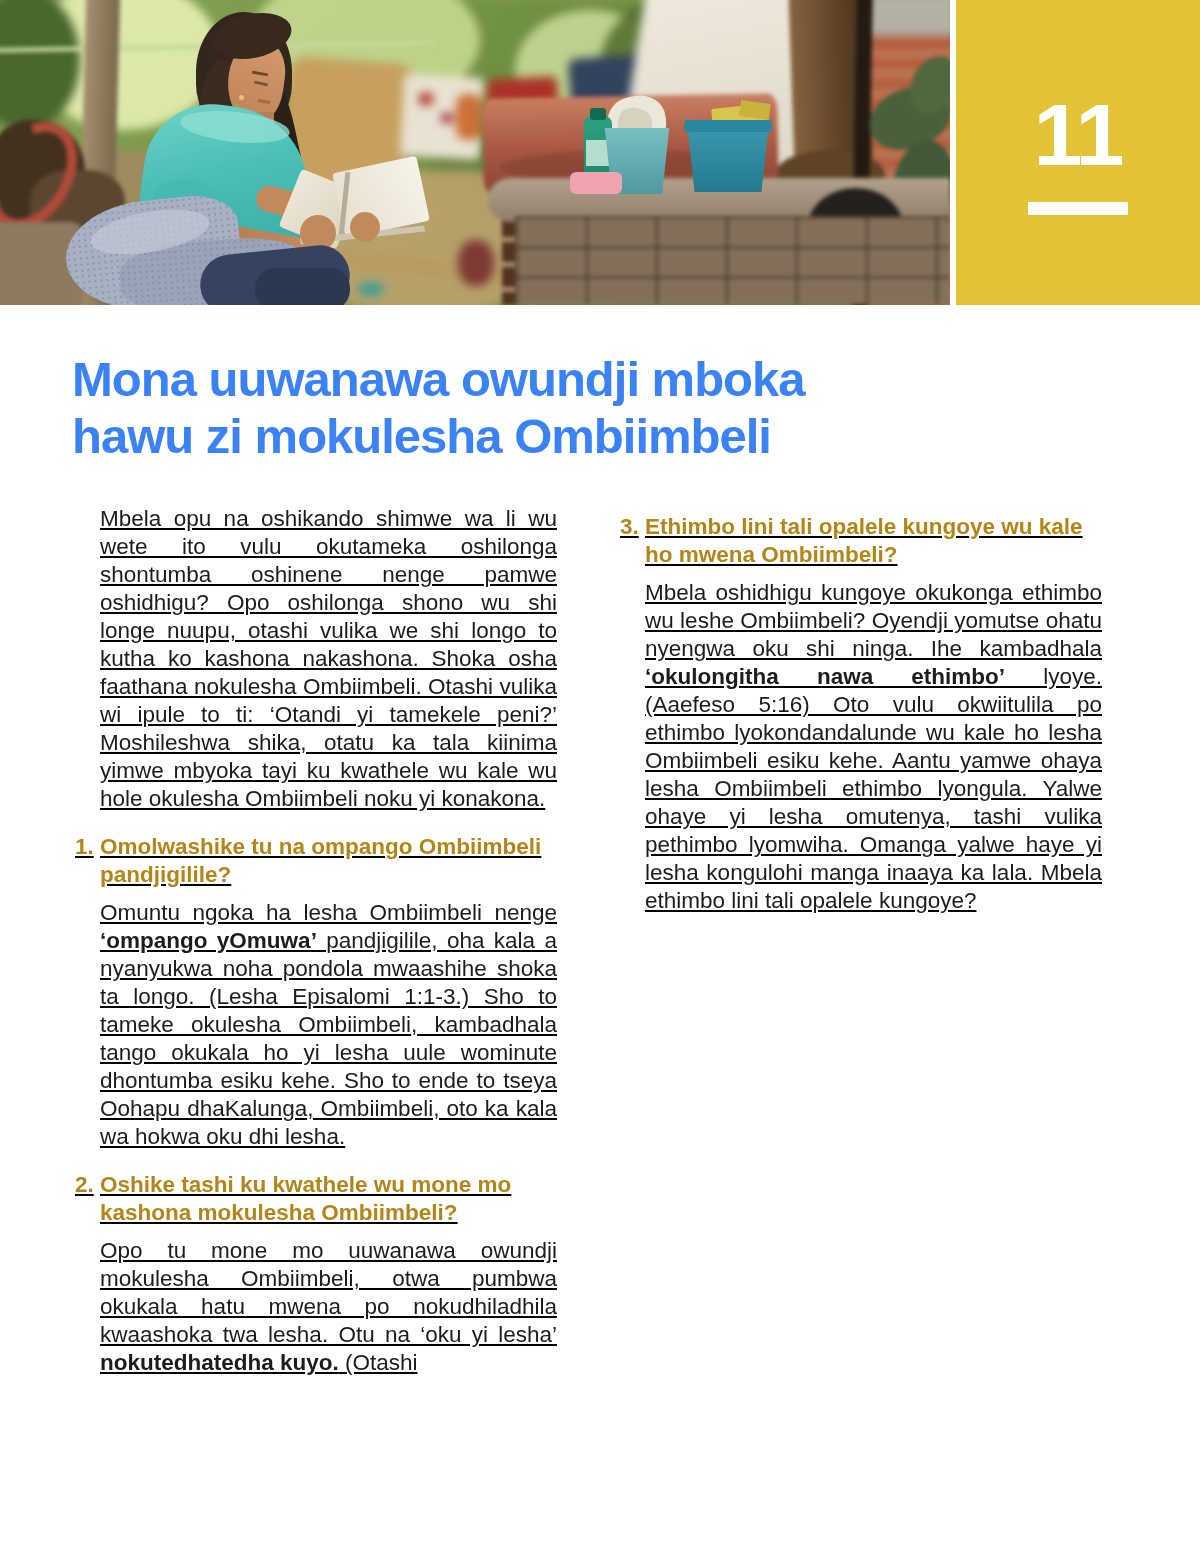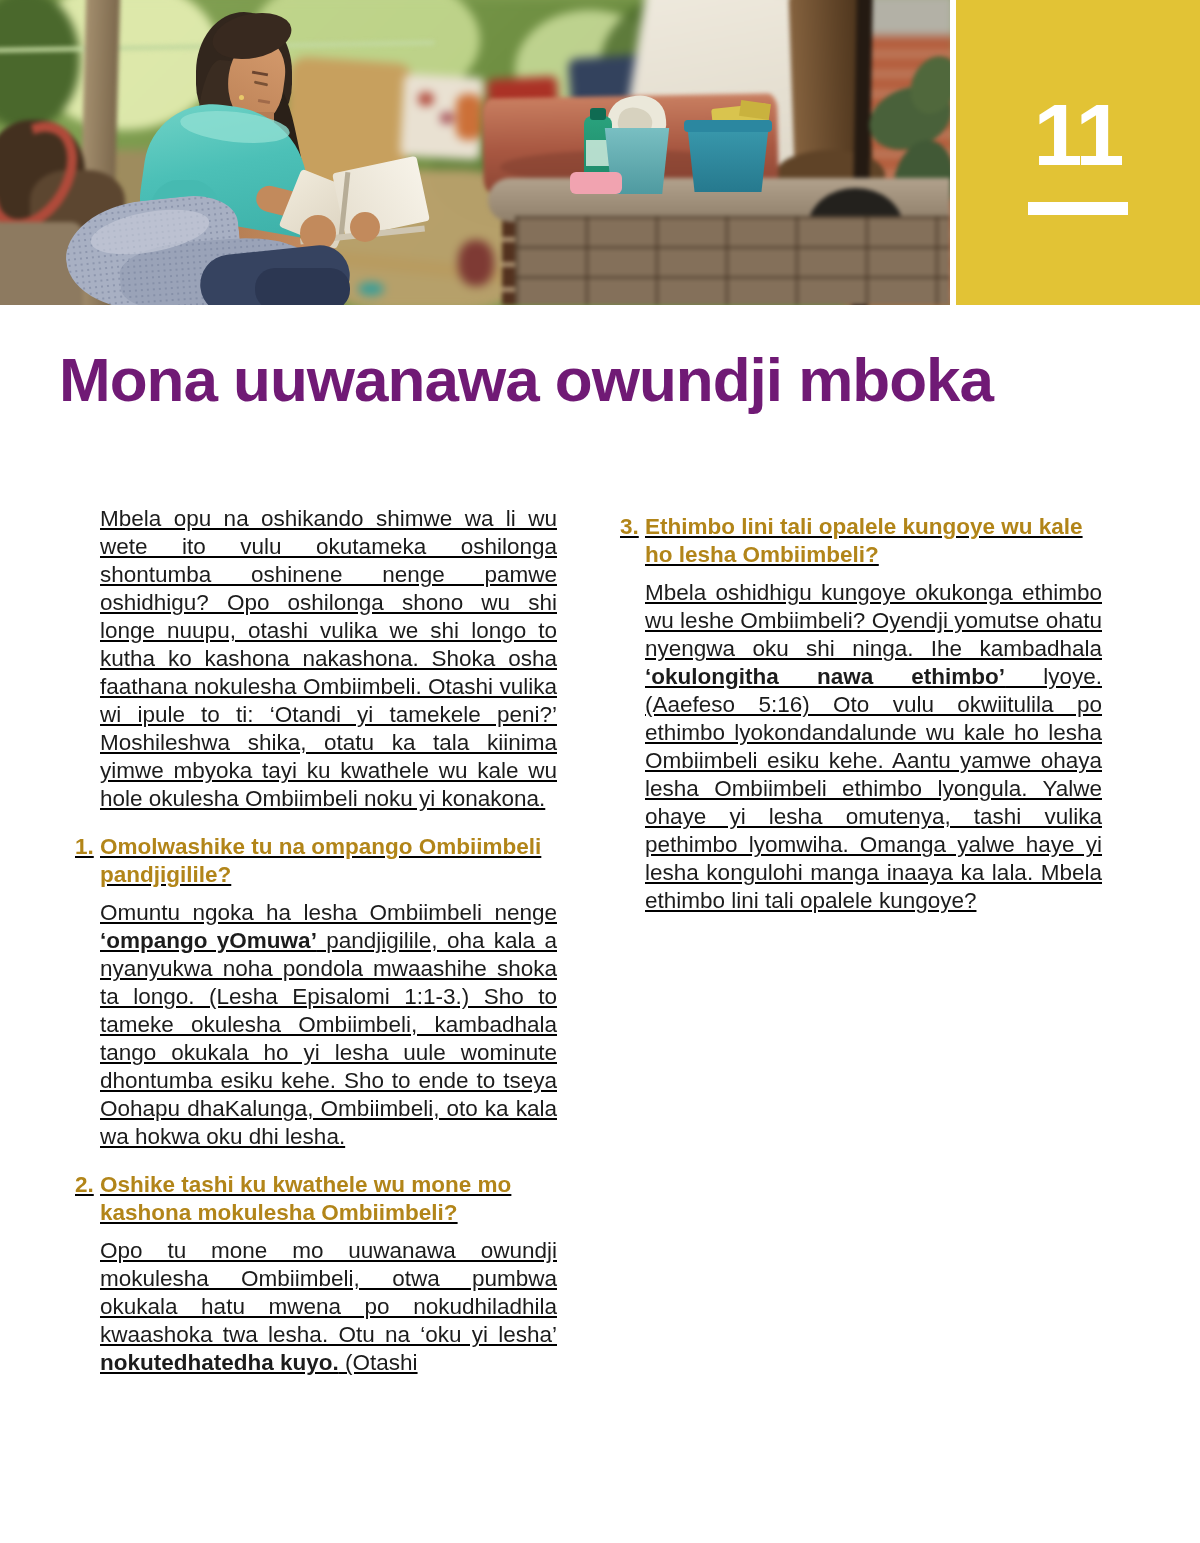--- a/index.html
+++ b/index.html
@@ -18,22 +18,22 @@
   
   .chapter{
     position:absolute;left:956px;top:0;width:244px;height:305px;
     background:var(--yellow,#e2c335);
     display:flex;flex-direction:column;align-items:center;justify-content:center;
   }
   .chapter-number{color:#fff;font-weight:bold;font-size:88px;line-height:1;letter-spacing:-2px;}
   .chapter-bar{width:100px;height:13px;background:#fff;margin-top:23px;}
   
   .title{
-    position:absolute;left:59px;top:351px;width:1000px;
-    font-size:62px;line-height:57px;font-weight:bold;letter-spacing:-1px;color:#701a75;
+    position:absolute;left:72px;top:351px;width:1000px;
+    font-size:49px;line-height:57px;font-weight:bold;letter-spacing:-1px;color:#3b82f6;
   }
   
   .columns{position:absolute;left:75px;top:505px;display:flex;gap:63px;text-decoration:underline;}
   .col{width:482px;}
   .para{
     margin:0 0 20px 0;padding-left:25px;text-align:justify;
     font-size:22.5px;line-height:28px;color:#1c1c1c;
   }
   .para .bold{font-weight:bold;}
   .question{
@@ -137,36 +137,37 @@
   </div>
 </div>
 
 <div class="chapter">
   <div class="chapter-number">11</div>
   <div class="chapter-bar"></div>
 </div>
 
 <h1 class="title" style="margin:0;">
   <span style="display:block;">Mona uuwanawa owundji mboka</span>
+  <span style="display:block;">hawu zi mokulesha Ombiimbeli</span>
 </h1>
 
 <div class="columns">
   <div class="col" id="col-left">
       <p class="para"><span>Mbela opu na oshikando shimwe wa li wu wete ito vulu okutameka oshilonga shontumba oshinene nenge pamwe oshidhigu? Opo oshilonga shono wu shi longe nuupu, otashi vulika we shi longo to kutha ko kashona nakashona. Shoka osha faathana nokulesha Ombiimbeli. Otashi vulika wi ipule to ti: ‘Otandi yi tamekele peni?’ Moshileshwa shika, otatu ka tala kiinima yimwe mbyoka tayi ku kwathele wu kale wu hole okulesha Ombiimbeli noku yi konakona.</span></p>
       <div class="question">
         <span class="qnum">1.</span>
         <span class="qtext">Omolwashike tu na ompango Ombiimbeli pandjigilile?</span>
       </div>
       <p class="para"><span>Omuntu ngoka ha lesha Ombiimbeli nenge </span><span class="bold">‘ompango yOmuwa’</span><span> pandjigilile, oha kala a nyanyukwa noha pondola mwaashihe shoka ta longo. (Lesha Episalomi 1:1-3.) Sho to tameke okulesha Ombiimbeli, kambadhala tango okukala ho yi lesha uule wominute dhontumba esiku kehe. Sho to ende to tseya Oohapu dhaKalunga, Ombiimbeli, oto ka kala wa hokwa oku dhi lesha.</span></p>
       <div class="question">
         <span class="qnum">2.</span>
         <span class="qtext">Oshike tashi ku kwathele wu mone mo kashona mokulesha Ombiimbeli?</span>
       </div>
       <p class="para"><span>Opo tu mone mo uuwanawa owundji mokulesha Ombiimbeli, otwa pumbwa okukala hatu mwena po nokudhiladhila kwaashoka twa lesha. Otu na ‘oku yi lesha’ </span><span class="bold">nokutedhatedha kuyo.</span><span> (Otashi</span></p>
     </div>
   <div class="col" id="col-right">
       <div class="question">
         <span class="qnum">3.</span>
-        <span class="qtext">Ethimbo lini tali opalele kungoye wu kale ho lesha Ombiimbeli?</span>
+        <span class="qtext">Ethimbo lini tali opalele kungoye wu kale ho mwena Ombiimbeli?</span>
       </div>
       <p class="para"><span>Mbela oshidhigu kungoye okukonga ethimbo wu leshe Ombiimbeli? Oyendji yomutse ohatu nyengwa oku shi ninga. Ihe kambadhala </span><span class="bold">‘okulongitha nawa ethimbo’</span><span> lyoye. (Aaefeso 5:16) Oto vulu okwiitulila po ethimbo lyokondandalunde wu kale ho lesha Ombiimbeli esiku kehe. Aantu yamwe ohaya lesha Ombiimbeli ethimbo lyongula. Yalwe ohaye yi lesha omutenya, tashi vulika pethimbo lyomwiha. Omanga yalwe haye yi lesha kongulohi manga inaaya ka lala. Mbela ethimbo lini tali opalele kungoye?</span></p>
     </div>
 </div>
 
 </body></html>

